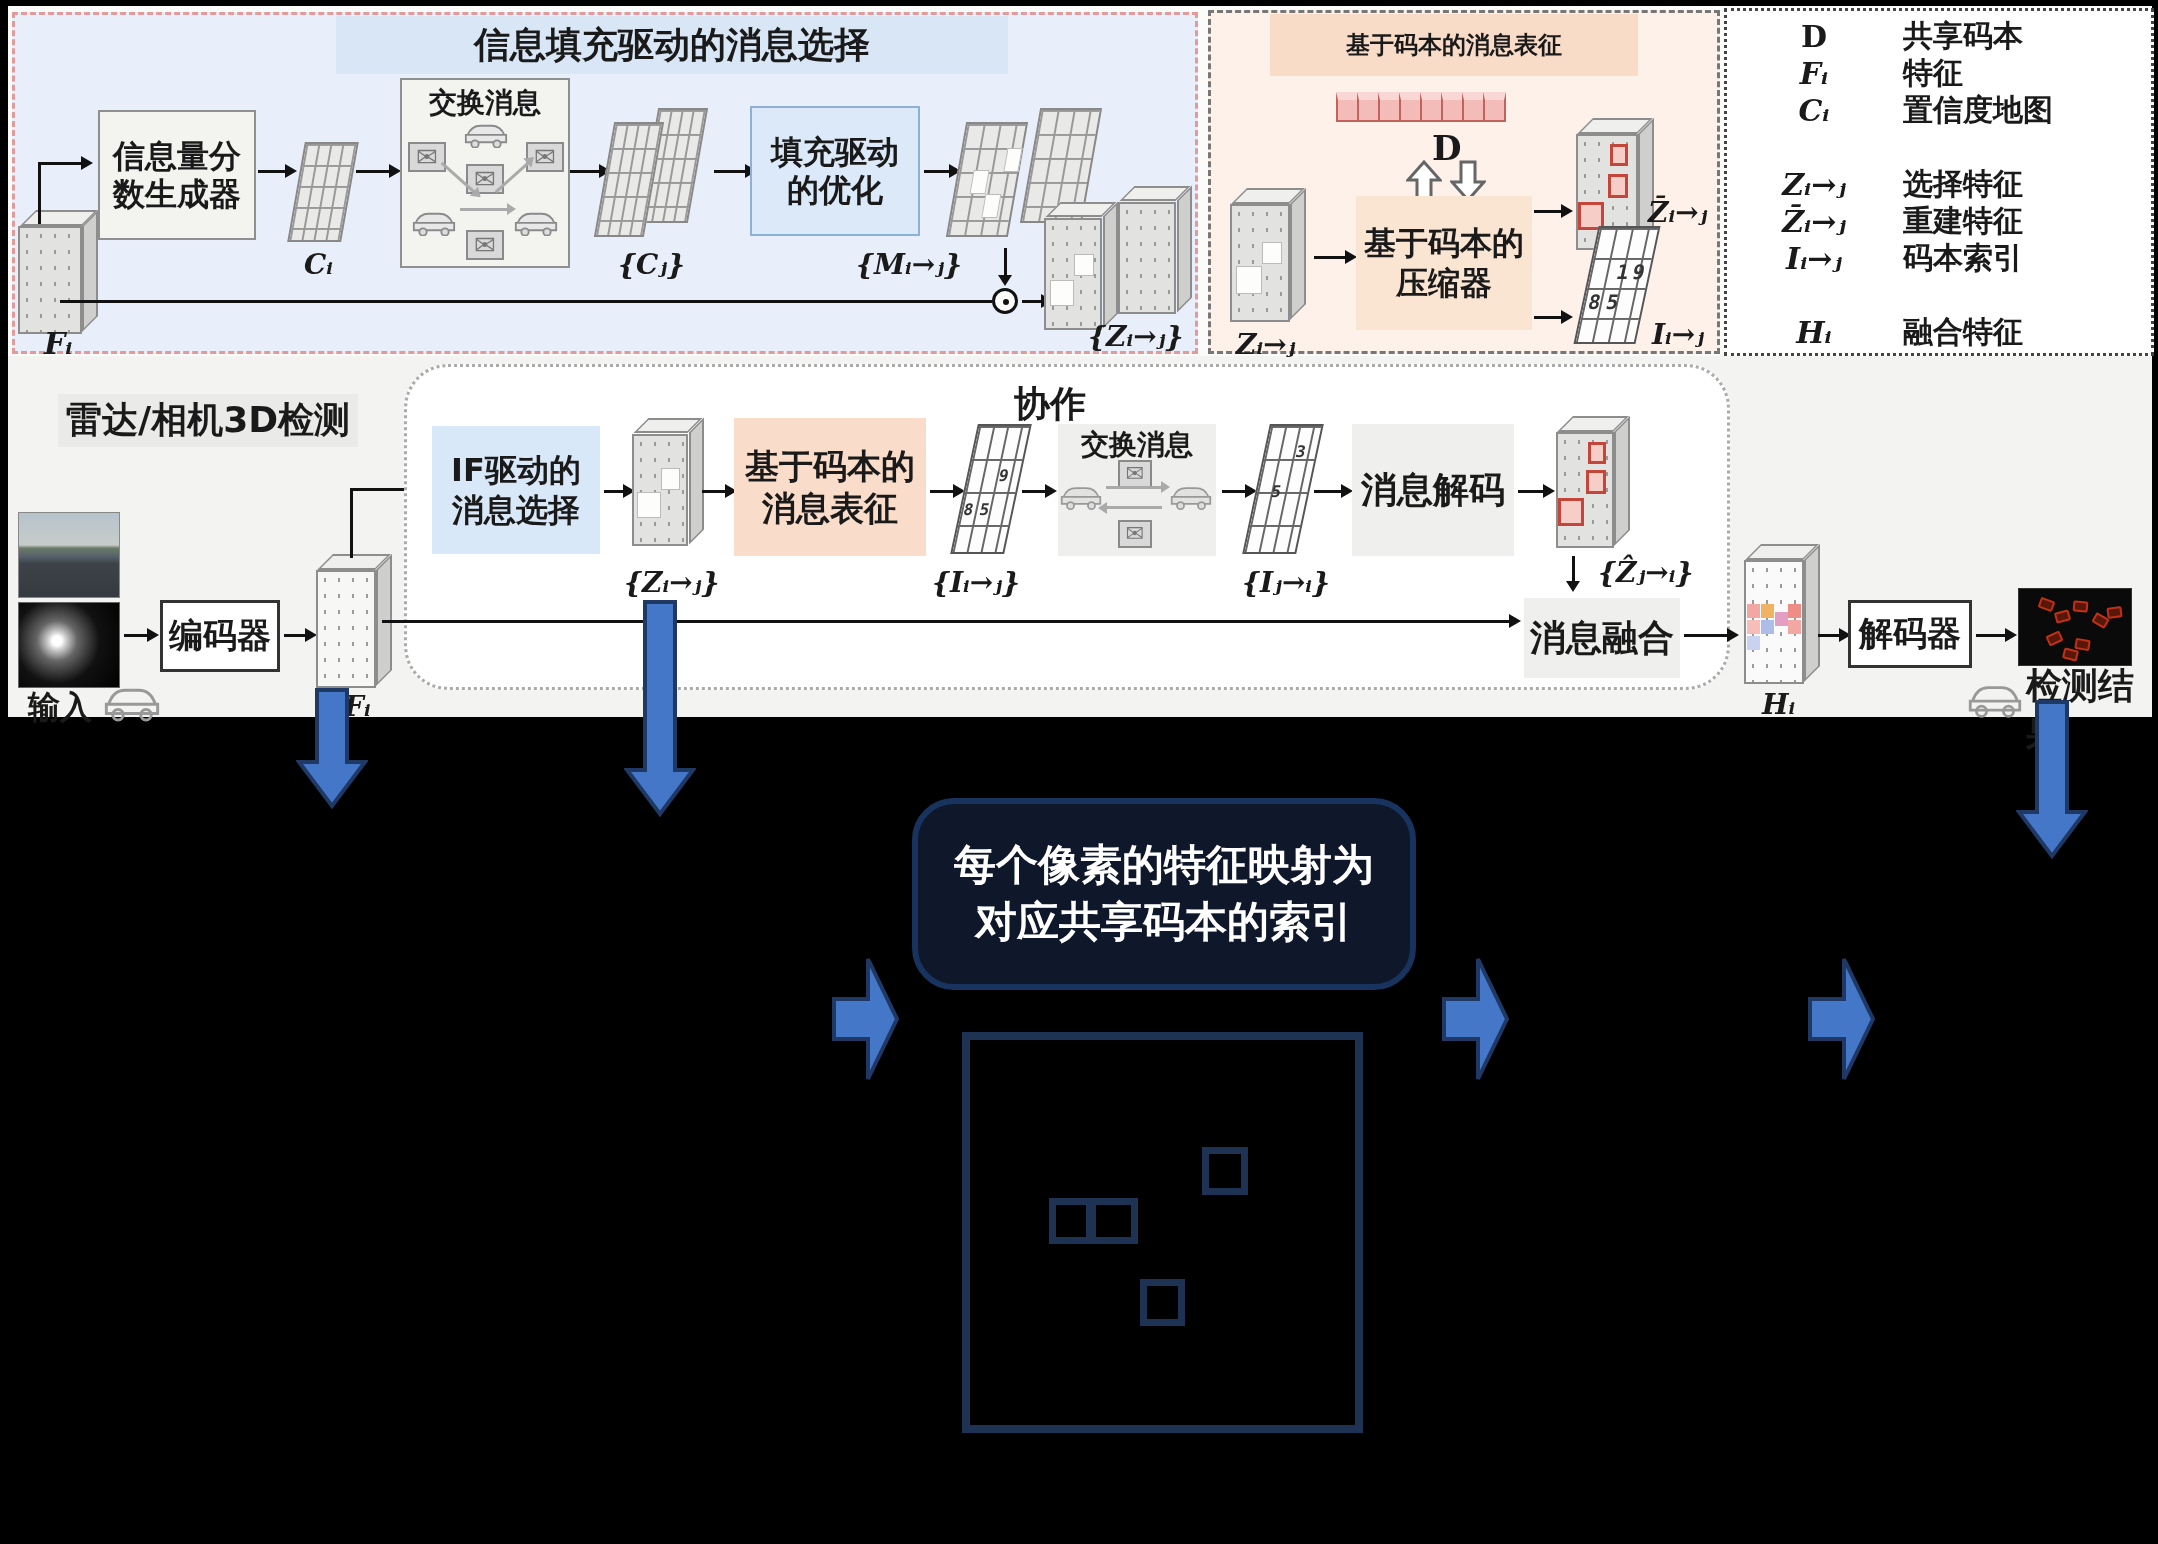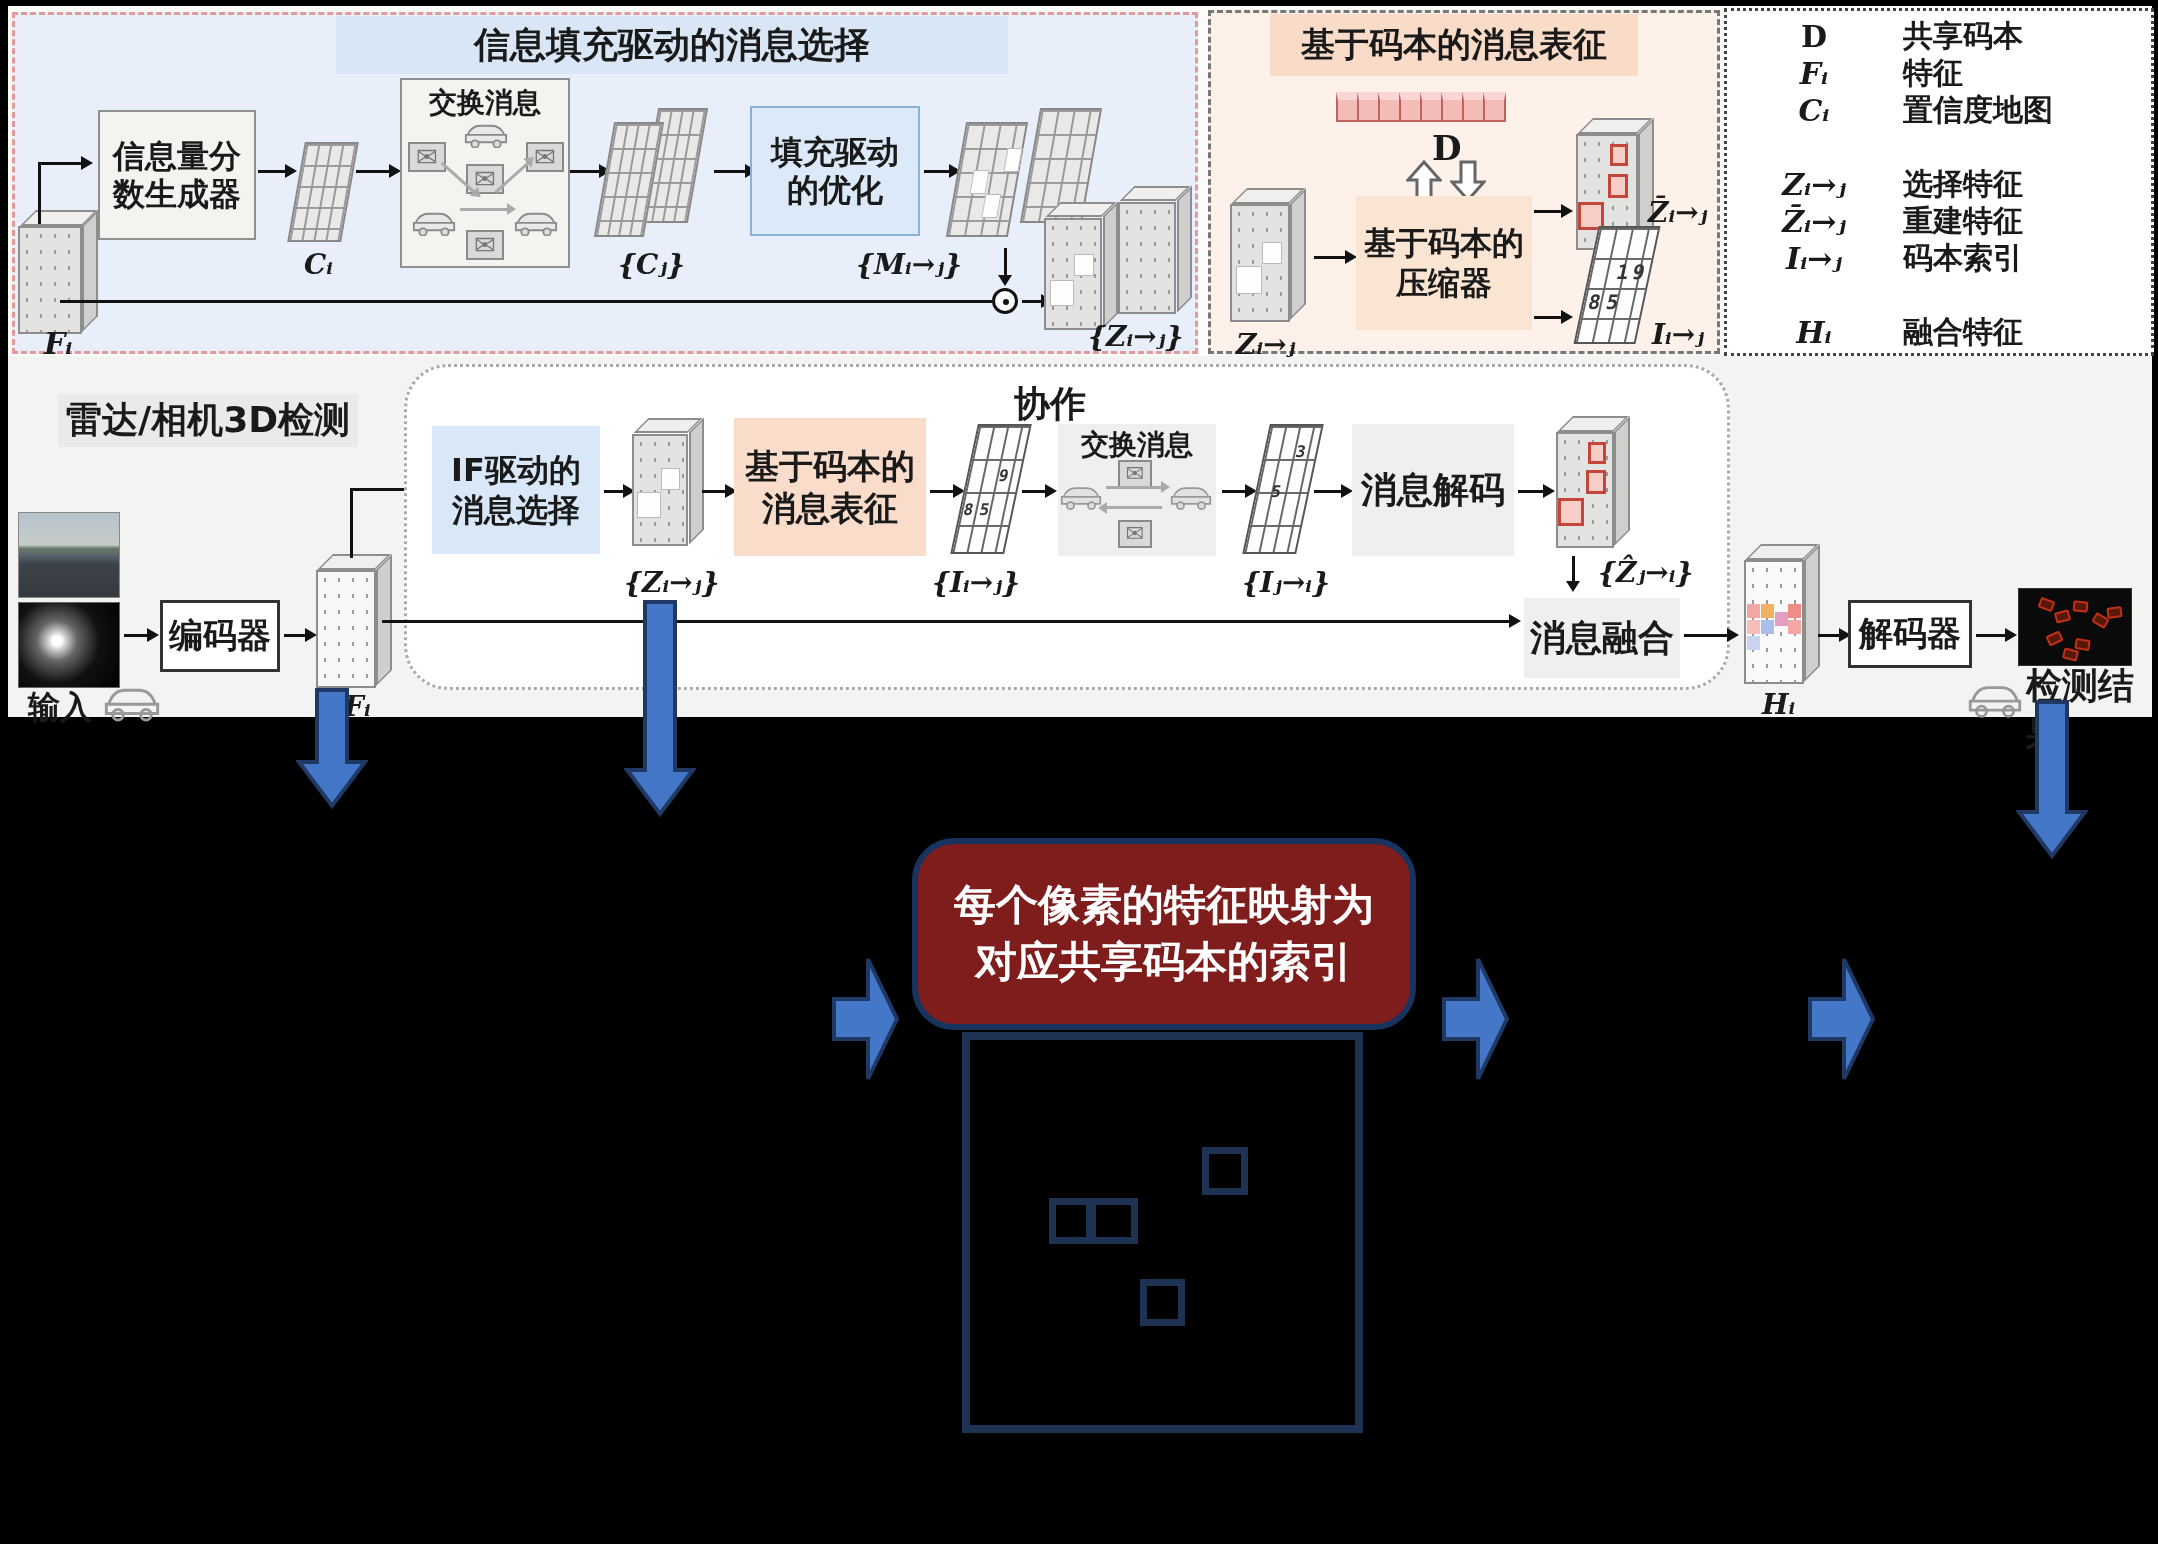--- a/index.html
+++ b/index.html
@@ -52,23 +52,23 @@
   
   .cbk{display:inline-block;width:23px;height:30px;background:#f3bcb8;border:2px solid #c2625c;box-sizing:border-box;
        border-top:8px solid #f8d7d4;margin-right:-2px;}
   
   .lgrow{position:absolute;left:12px;width:400px;height:38px;display:flex;align-items:center;}
   .lgsym{width:150px;text-align:center;font-size:30px;}
   .lgterm{margin-left:14px;font-size:30px;font-weight:bold;}
   
   .bluearr{position:absolute;}
   
-  #callout{left:912px;top:798px;width:504px;height:192px;background:#7f1d1d;border:6px solid #17335e;border-radius:42px;
+  #callout{left:912px;top:798px;width:504px;height:192px;background:#0f172a;border:6px solid #17335e;border-radius:42px;
            box-sizing:border-box;display:flex;align-items:center;justify-content:center;text-align:center;
-           color:#fff;font-size:42px;font-weight:bold;line-height:1.35;margin-top:40px;}
+           color:#fff;font-size:42px;font-weight:bold;line-height:1.35;}
   
   .navysq{position:absolute;border:7px solid #1e3354;box-sizing:border-box;background:transparent;}
   
   #cam{left:18px;top:512px;width:100px;height:84px;border:1px solid #888;
        background:linear-gradient(#b6c3cd 0%,#c7ccc9 38%,#6a7a6a 42%,#55606a 52%,#3d4349 60%,#343a40 100%);}
   #radar{left:18px;top:602px;width:100px;height:84px;border:1px solid #666;
        background:radial-gradient(circle at 38% 45%,#ffffff 0 6%,#cccccc 12%,#666 26%,#111 55%,#000 100%);}
   #detimg{left:2018px;top:588px;width:112px;height:76px;background:#0a0a0a;border:1px solid #333;}
   .redmark{position:absolute;width:11px;height:7px;border:2px solid #c33115;background:#57180a;border-radius:2px;}
   .envelope{position:absolute;font-size:26px;color:#777;background:#d9d9d9;border:2px solid #8a8a8a;
@@ -174,21 +174,21 @@
     <div class="ct" style="left:9px;top:0;width:56px;height:15px;"></div>
     <div class="cs" style="right:0;top:7px;width:15px;height:112px;"></div>
     <div class="cf" style="width:58px;height:112px;"></div>
     <div class="hole" style="left:6px;top:78px;width:22px;height:24px;"></div>
     <div class="hole" style="left:30px;top:52px;width:18px;height:20px;"></div>
   </div>
   <span class="abs math" style="left:1088px;top:320px;font-size:28px;">{Zᵢ→ⱼ}</span>
 
   <div class="abs panel-cb"></div>
   <div class="abs band" style="left:1270px;top:14px;width:368px;height:62px;background:#f8dcc8;">
-    <span style="font-size:34px;text-align:center;" class="cjk-b">基于码本的消息表征</span>
+    <span style="font-size:24px;text-align:center;" class="cjk-b">基于码本的消息表征</span>
   </div>
 
   <div class="abs" style="left:1336px;top:92px;">
     <span class="cbk"></span><span class="cbk"></span><span class="cbk"></span><span class="cbk"></span><span class="cbk"></span><span class="cbk"></span><span class="cbk"></span><span class="cbk"></span>
   </div>
   <span class="abs math" style="left:1432px;top:128px;font-size:34px;font-style:normal;">D</span>
 
   <svg class="abs" style="left:1406px;top:160px;" width="36" height="42" viewBox="0 0 36 42">
     <path d="M18 2 L34 20 H25 V40 H11 V20 H2 Z" fill="#fff" stroke="#666" stroke-width="3"></path>
   </svg>

